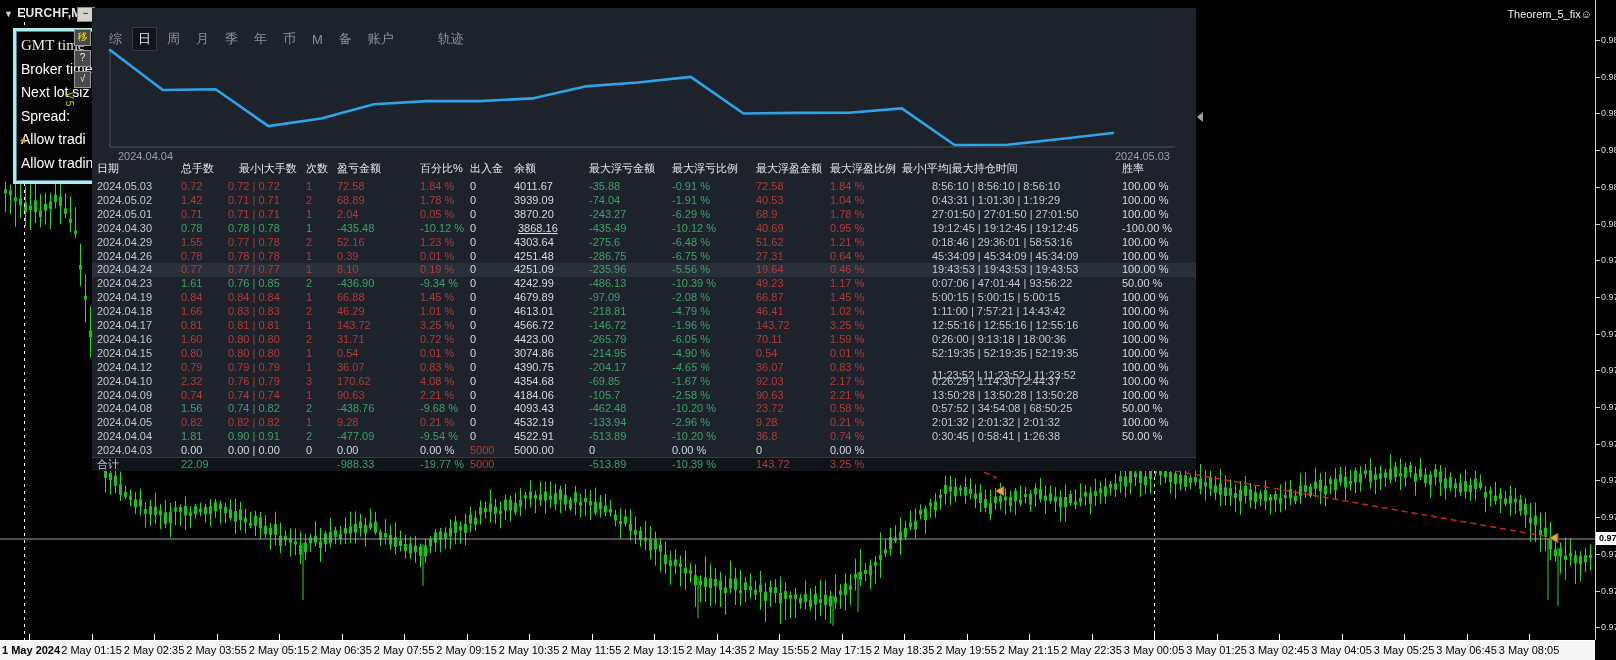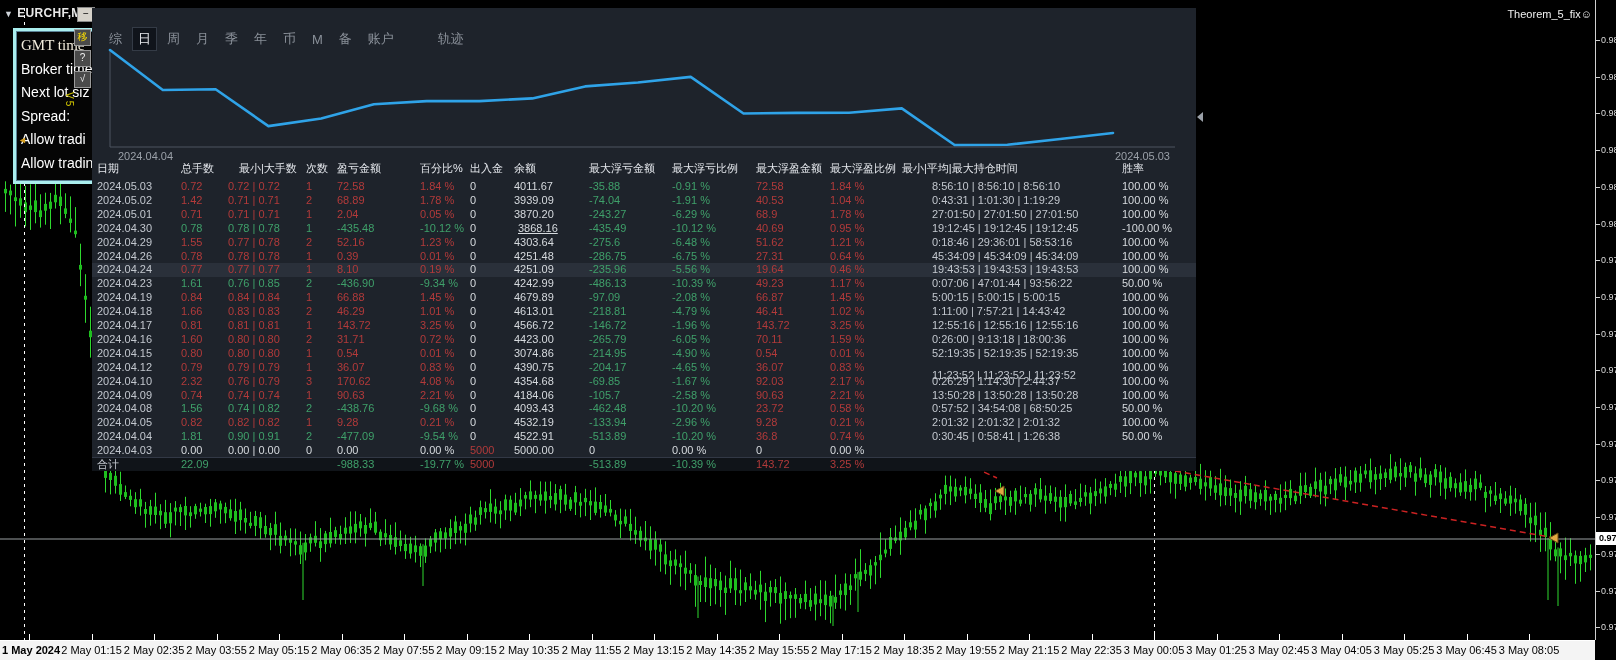--- a/index.html
+++ b/index.html
@@ -987,21 +987,21 @@
         <div class="t-row" style="top: 352.7px;">
           <span class="cell c-dim" style="left: 5px;">2024.04.12</span>
           <span class="cell c-pos" style="left: 89px;">0.79</span>
           <span class="cell c-pos" style="left: 136px;">0.79 | 0.79</span>
           <span class="cell c-pos" style="left: 214px;">1</span>
           <span class="cell c-pos" style="left: 245px;">36.07</span>
           <span class="cell c-pos" style="left: 328px;">0.83 %</span>
           <span class="cell c-zero" style="left: 378px;">0</span>
           <span class="cell c-bal" style="left: 422px;">4390.75</span>
           <span class="cell c-neg" style="left: 497px;">-204.17</span>
-          <span class="cell c-neg" style="left: 580px;">-4.65 %</span>
+          <span class="cell c-neg" style="left: 580px; font-style: italic;">-4.65 %</span>
           <span class="cell c-pos" style="left: 664px;">36.07</span>
           <span class="cell c-pos" style="left: 738px;">0.83 %</span>
           <span class="cell c-dim" style="left: 840px; margin-top: 8px;">11:23:52 | 11:23:52 | 11:23:52</span>
           <span class="cell c-zero" style="left: 1030px;">100.00 %</span>
         </div>
         <div class="t-row" style="top: 366.6px;">
           <span class="cell c-dim" style="left: 5px;">2024.04.10</span>
           <span class="cell c-pos" style="left: 89px;">2.32</span>
           <span class="cell c-pos" style="left: 136px;">0.76 | 0.79</span>
           <span class="cell c-pos" style="left: 214px;">3</span>

